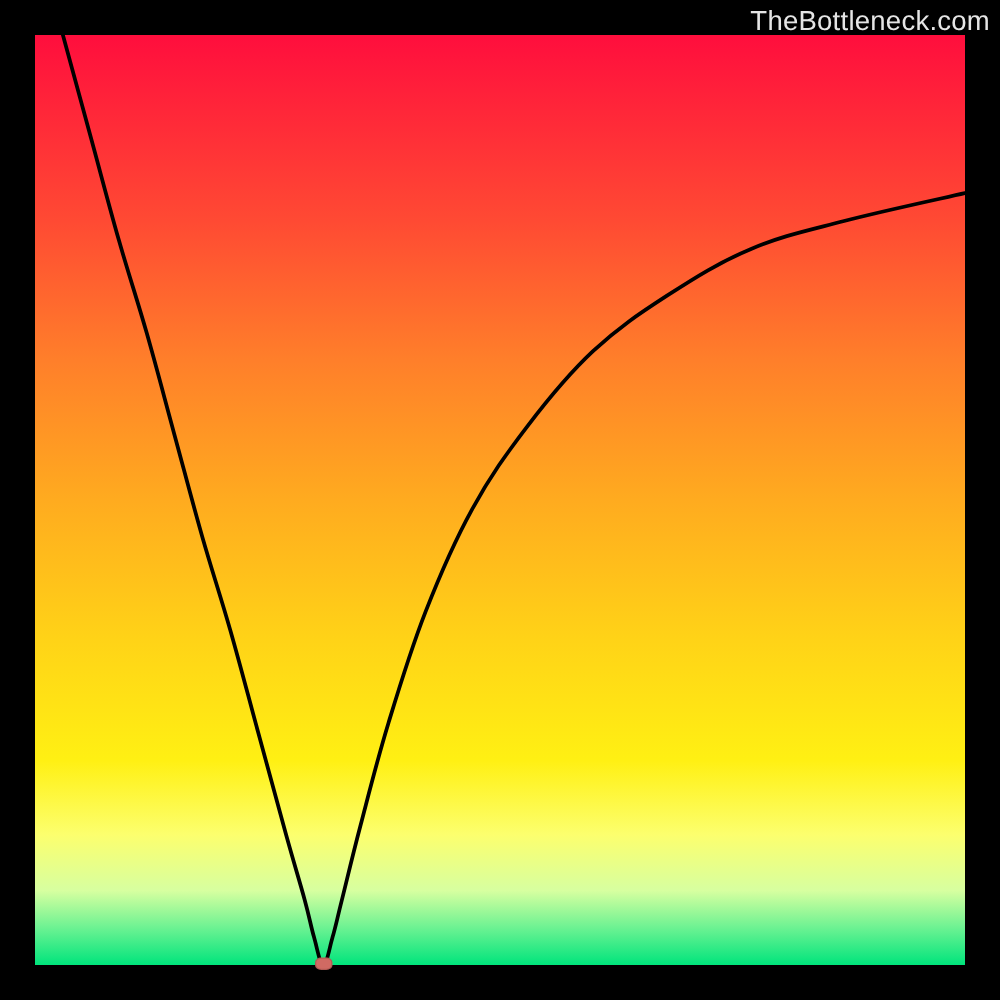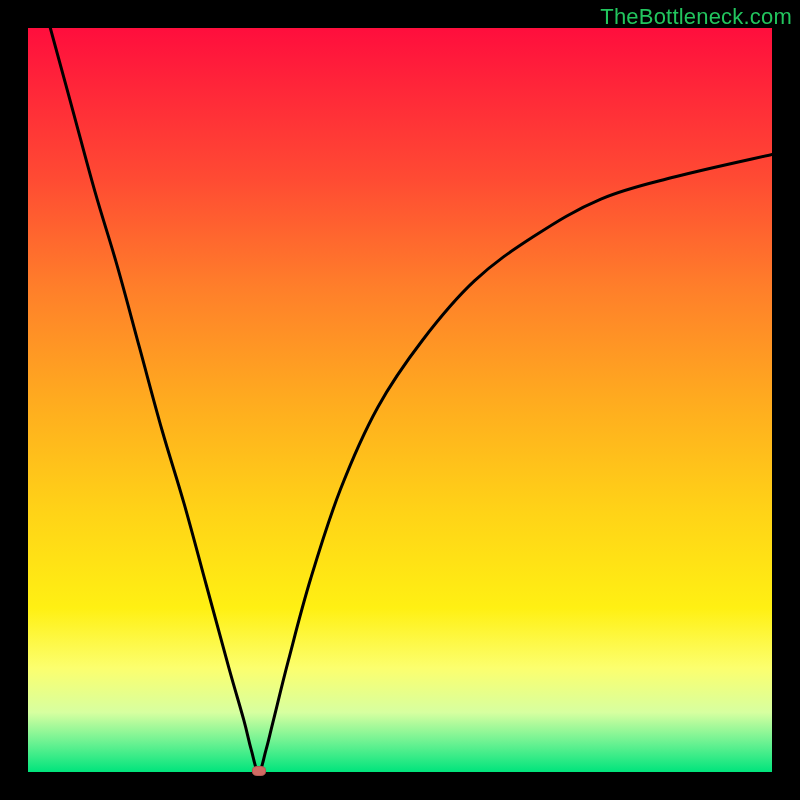--- a/index.html
+++ b/index.html
@@ -13,21 +13,21 @@
   .container {
     position: relative;
     width: 800px;
     height: 800px;
     background: #000;
   }
   .watermark {
     position: absolute;
     top: 4px;
     right: 8px;
-    color: #22c55e;
+    color: #e5e5e5;
     font-size: 22px;
     font-weight: 500;
     letter-spacing: 0.2px;
   }
   .plot-area {
     position: absolute;
     top: 28px;
     left: 28px;
     width: 744px;
     height: 744px;

